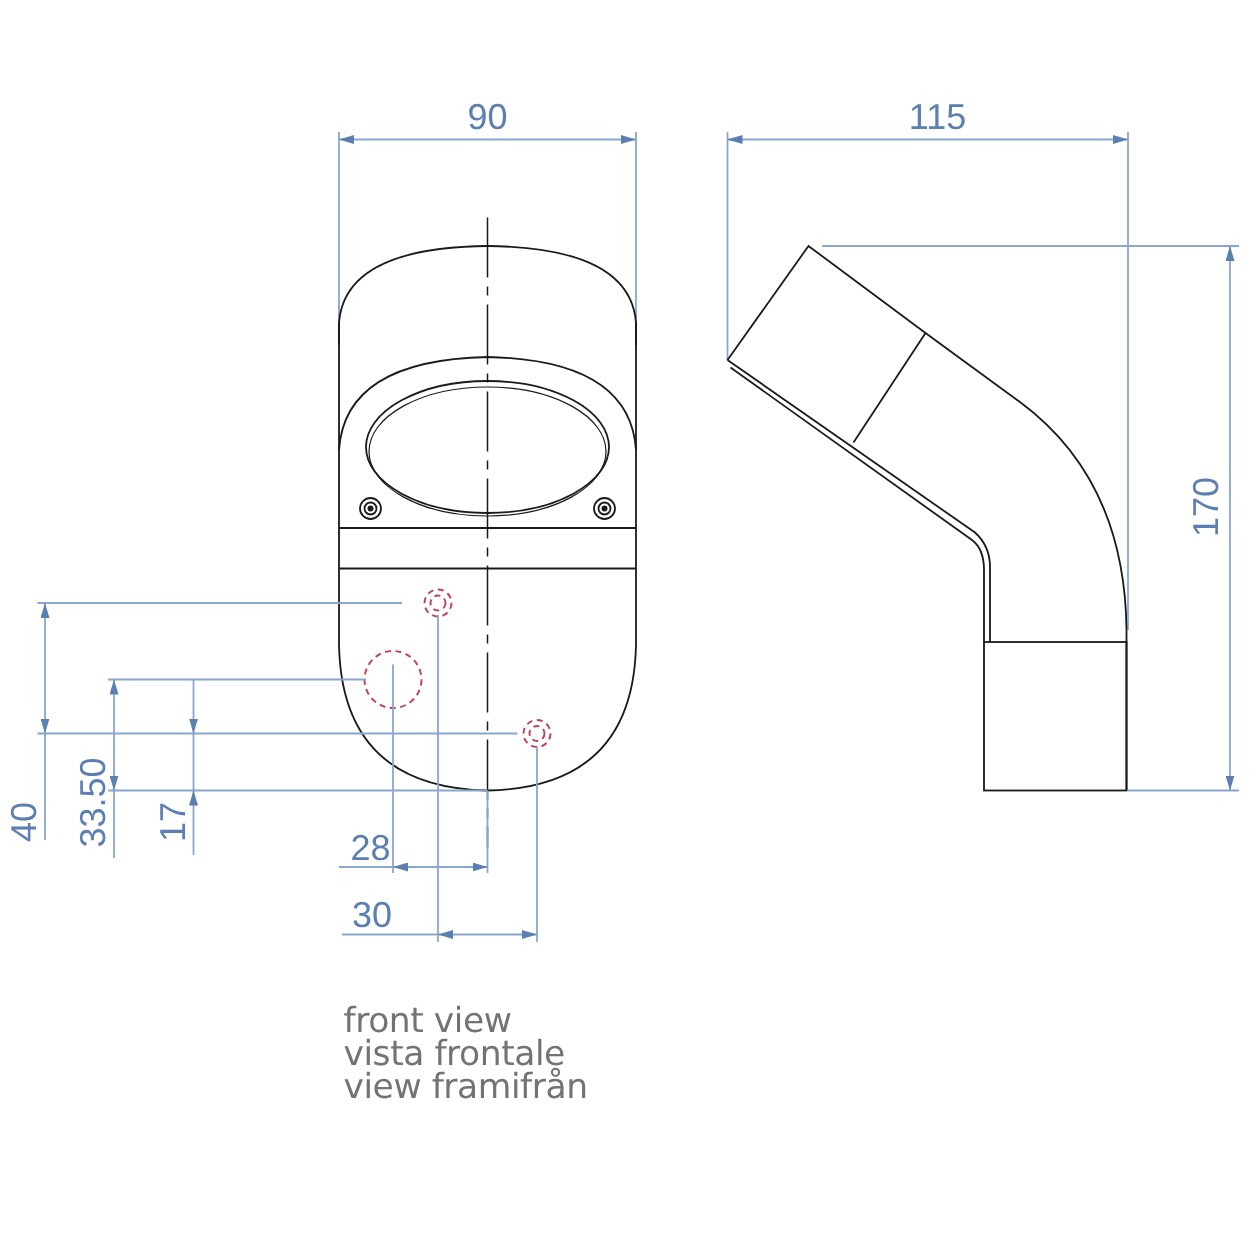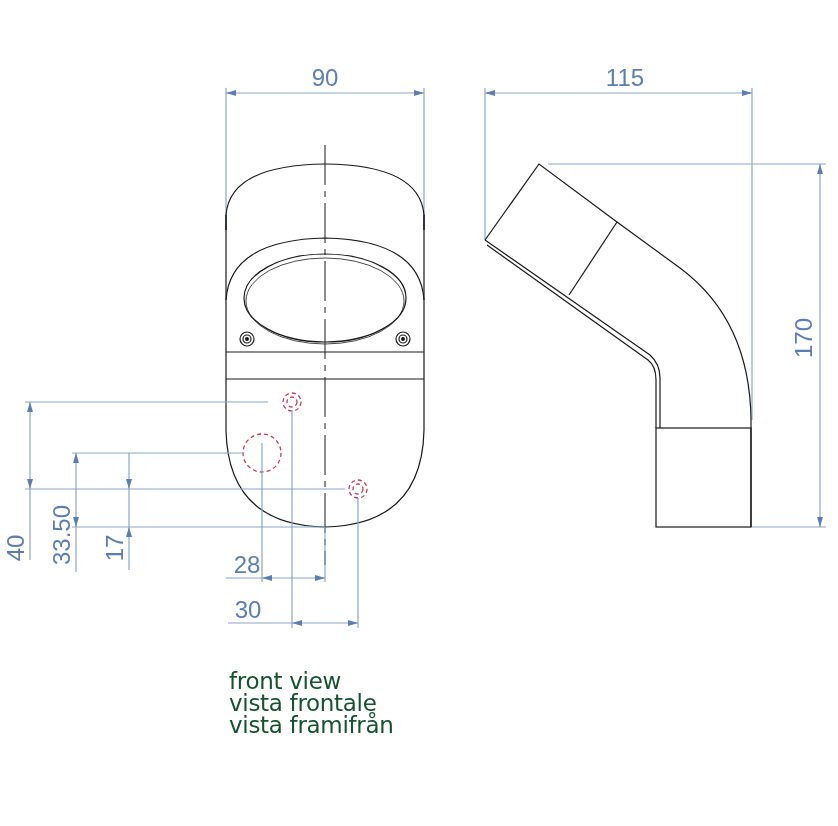--- a/index.html
+++ b/index.html
@@ -1,19 +1,19 @@
 <!DOCTYPE html>
 <html><head>
 <meta charset="utf-8">
 <style>
   html, body { margin: 0; padding: 0; background: #ffffff; }
   body { width: 838px; height: 826px; overflow: hidden; position: relative; font-family: "DejaVu Sans", sans-serif; }
   svg { position: absolute; left: 0; top: 0; }
   .dimtext { fill: #5b7fb0; font-family: "Liberation Sans", sans-serif; font-size: 24px; }
-  .caption { position: absolute; left: 229px; top: 670px; color: #14532d; font-family: "DejaVu Sans", sans-serif; font-size: 23px; line-height: 22px; letter-spacing: -0.3px; }
+  .caption { position: absolute; left: 229px; top: 670px; color: #737373; font-family: "DejaVu Sans", sans-serif; font-size: 23px; line-height: 22px; letter-spacing: -0.3px; }
   .caption div { white-space: nowrap; }
 </style>
 </head>
 <body>
 
 <svg width="838" height="826" viewBox="0 0 838 826" xmlns="http://www.w3.org/2000/svg">
   <defs>
     <marker id="arr" viewBox="0 0 10 6" refX="10" refY="3" markerWidth="10" markerHeight="6" orient="auto-start-reverse" markerUnits="userSpaceOnUse">
       <path d="M0,0 L10,3 L0,6 z" fill="#5b7fb0"></path>
     </marker>
@@ -119,14 +119,14 @@
       <path d="M487,245 L648,360 Q656,366 656,380 L656,428"></path>
 
       <rect x="656" y="428" width="95" height="99"></rect>
     </g>
   </g>
 </svg>
 
 <div class="caption">
   <div>front view</div>
   <div>vista frontale</div>
-  <div>vista framifrån</div>
+  <div>view framifrån</div>
 </div>
 
 </body></html>

